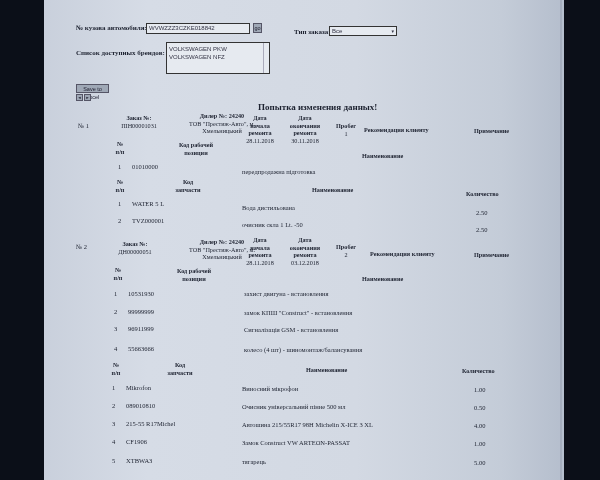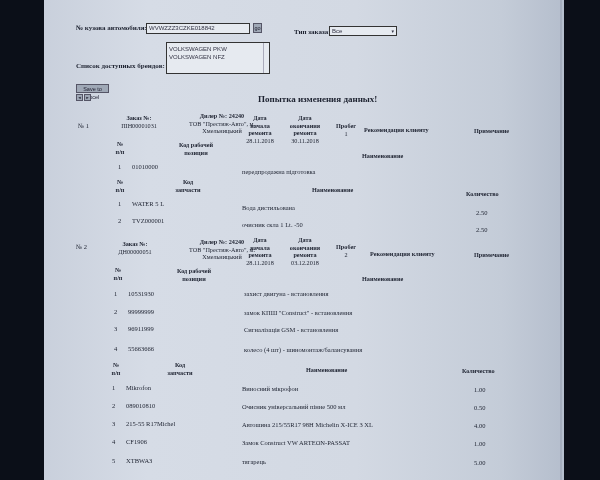--- a/index.html
+++ b/index.html
@@ -24,32 +24,32 @@
   <span class="abs lbl" style="left:32px;top:24px;">№ кузова автомобиля:</span>
   <div class="input" style="left:102px;top:23px;width:104px;height:11px;">WVWZZZ3CZKE018842</div>
   <div class="btn" style="left:209px;top:23px;width:9px;height:10px;line-height:8px;">go</div>
 
   <span class="abs lbl" style="left:250px;top:28px;">Тип заказа:</span>
   <div class="input" style="left:285px;top:26px;width:68px;height:10px;">
     <span>Все</span>
     <span style="position:absolute;right:2px;top:0;font-size:5px;">▾</span>
   </div>
 
-  <span class="abs lbl" style="left:32px;top:62px;">Список доступных брендов:</span>
+  <span class="abs lbl" style="left:32px;top:49px;">Список доступных брендов:</span>
   <div class="input" style="left:122px;top:42px;width:104px;height:32px;padding-top:2px;">
     <div>VOLKSWAGEN PKW</div>
     <div>VOLKSWAGEN NFZ</div>
     <span style="position:absolute;right:1px;top:0;width:4px;height:30px;border-left:1px solid #aab;"></span>
   </div>
 
   <div class="btn" style="left:32px;top:84px;width:33px;height:9px;line-height:8px;">Save to Excel</div>
   <div class="btn" style="left:32px;top:94px;width:7px;height:7px;font-size:4px;line-height:6px;">◄</div>
   <div class="btn" style="left:40px;top:94px;width:7px;height:7px;font-size:4px;line-height:6px;">►</div>
 
-  <div class="abs title" style="left:214px;top:94px;">Попытка изменения данных!</div>
+  <div class="abs title" style="left:214px;top:102px;">Попытка изменения данных!</div>
 
   <span class="abs cell" style="left:34px;top:122px;">№ 1</span>
   <div class="abs hdr" style="left:60px;top:114px;width:70px;">
     <div>Заказ №:</div>
     <div style="font-weight:normal">ПІН00001031</div>
   </div>
   <div class="abs hdr" style="left:136px;top:112px;width:84px;">
     <div><span>Дилер №:</span> <span>24240</span></div>
     <div style="font-weight:normal">ТОВ "Престиж-Авто", м.</div>
     <div style="font-weight:normal">Хмельницький</div>

